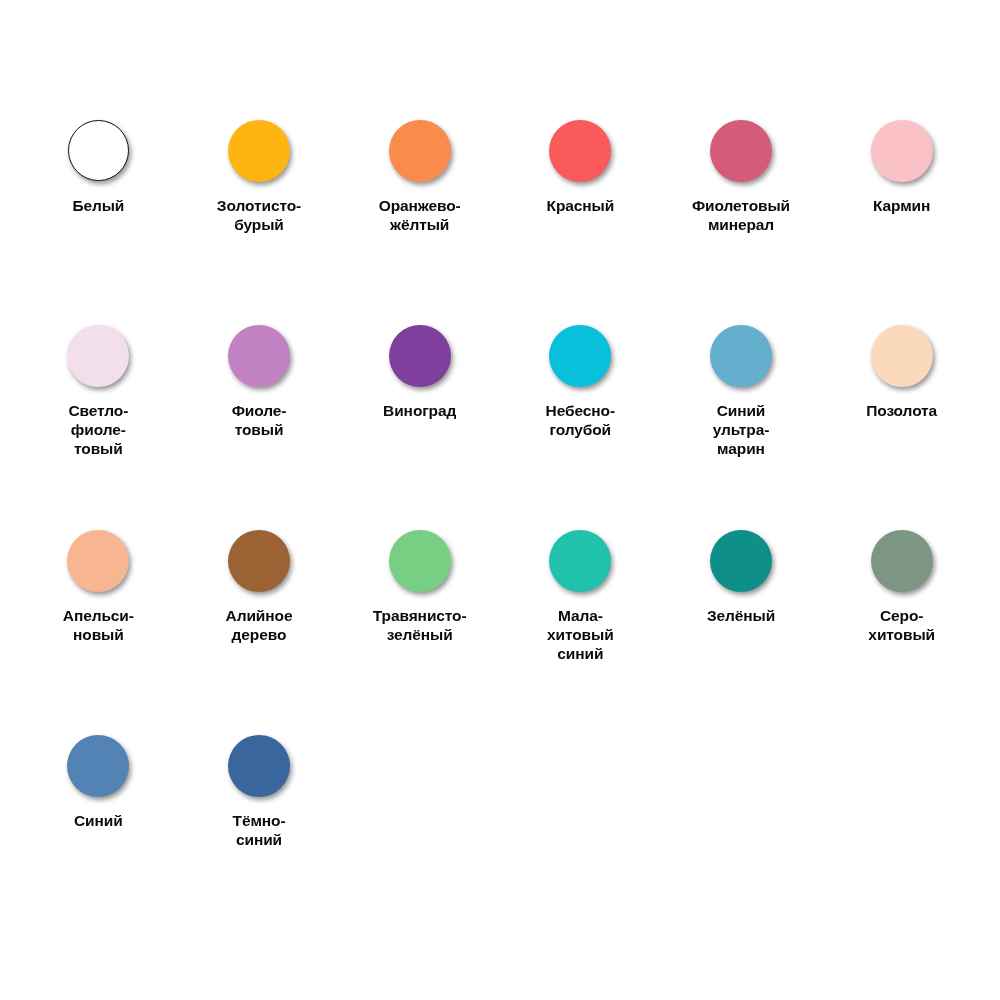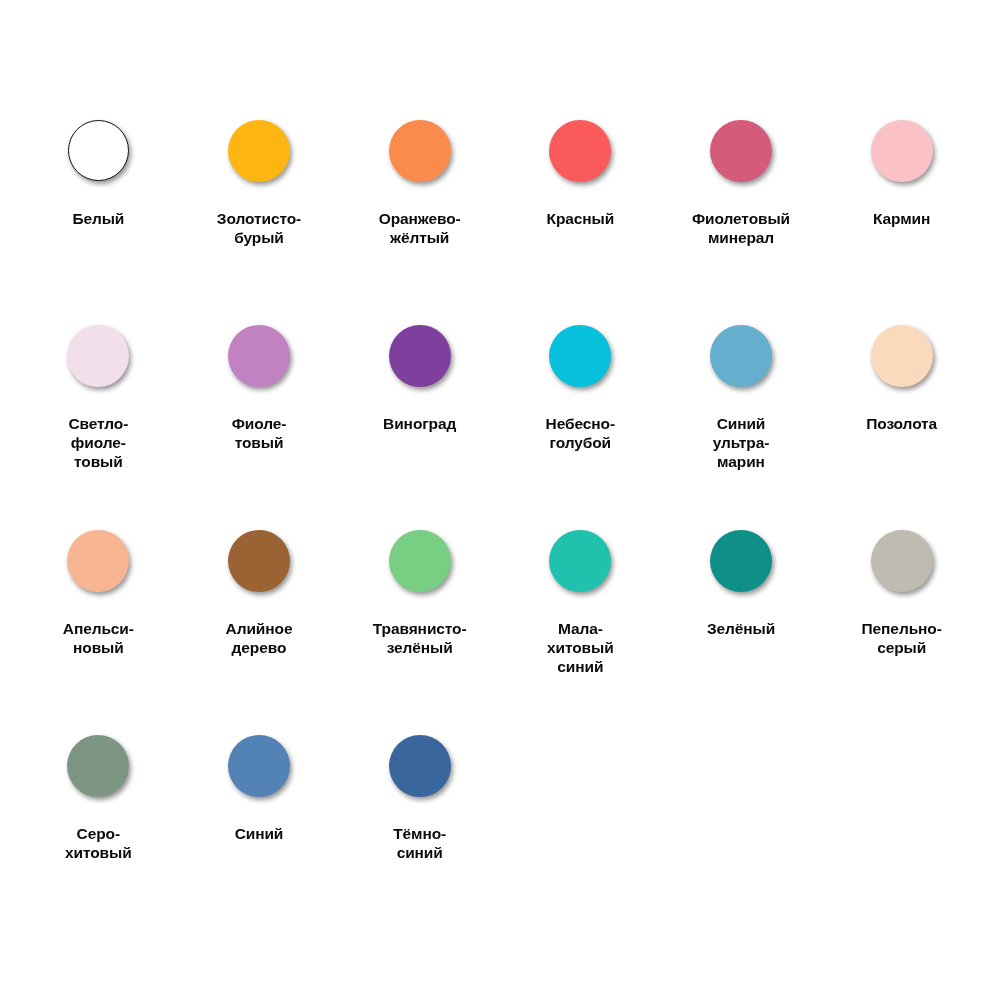--- a/index.html
+++ b/index.html
@@ -41,21 +41,21 @@
     height: 62px;
     border-radius: 50%;
     box-shadow: 2px 3px 5px rgba(0, 0, 0, 0.42);
   }
   .chip.outlined {
     border: 1.5px solid #111111;
     width: 59px;
     height: 59px;
   }
   .chip-label {
-    margin-top: 20px;
+    margin-top: 7px;
     font-size: 15.5px;
     font-weight: bold;
     line-height: 1.22;
     color: #0b0b0b;
     text-align: center;
     letter-spacing: -0.1px;
     white-space: pre-line;
     max-width: 150px;
   }
 </style>
@@ -174,27 +174,20 @@
 синий</div>
     </div>
     <div class="swatch-cell">
       <div class="chip-wrap">
         <div class="chip" style="background: rgb(14, 143, 135);"></div>
       </div>
       <div class="chip-label">Зелёный</div>
     </div>
     <div class="swatch-cell">
       <div class="chip-wrap">
-        <div class="chip" style="background: rgb(191, 187, 177);"></div>
-      </div>
-      <div class="chip-label">Пепельно-
-серый</div>
-    </div>
-    <div class="swatch-cell">
-      <div class="chip-wrap">
         <div class="chip" style="background: rgb(125, 150, 131);"></div>
       </div>
       <div class="chip-label">Серо-
 хитовый</div>
     </div>
     <div class="swatch-cell">
       <div class="chip-wrap">
         <div class="chip" style="background: rgb(83, 131, 180);"></div>
       </div>
       <div class="chip-label">Синий</div>

